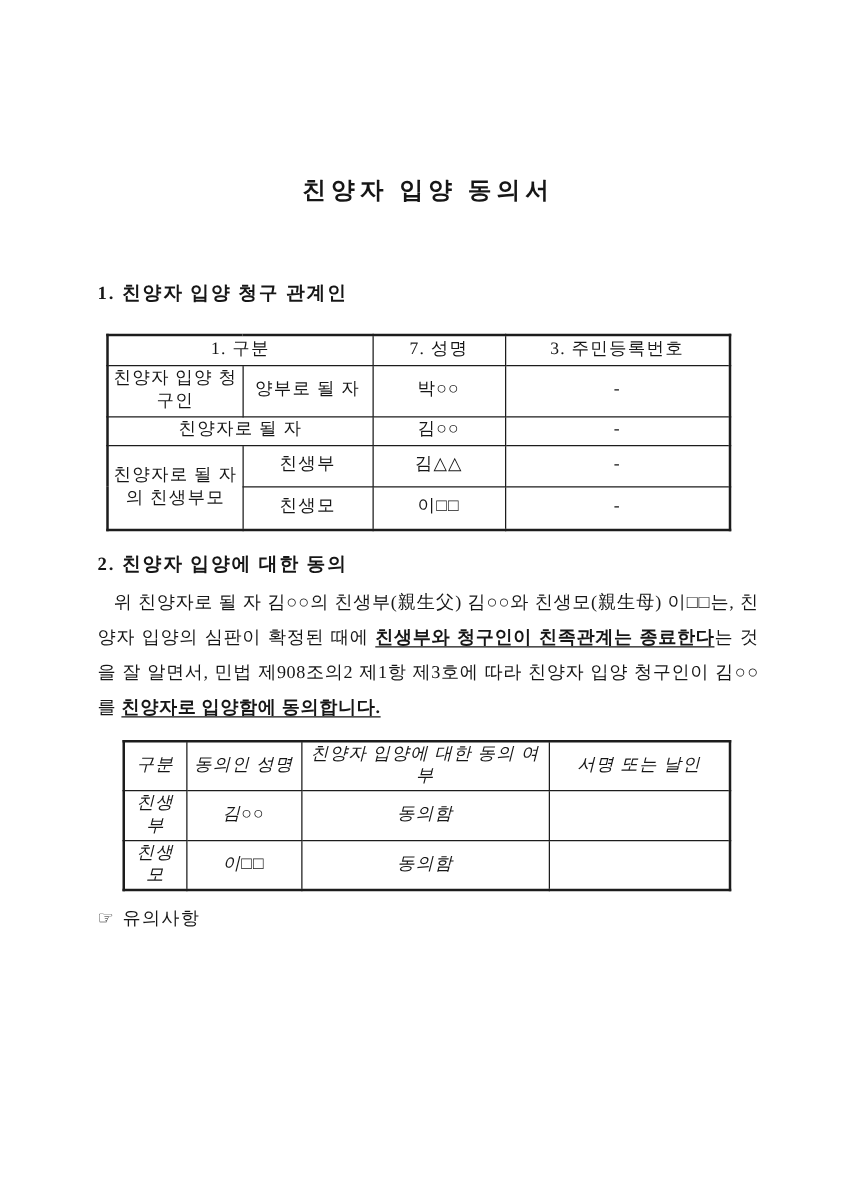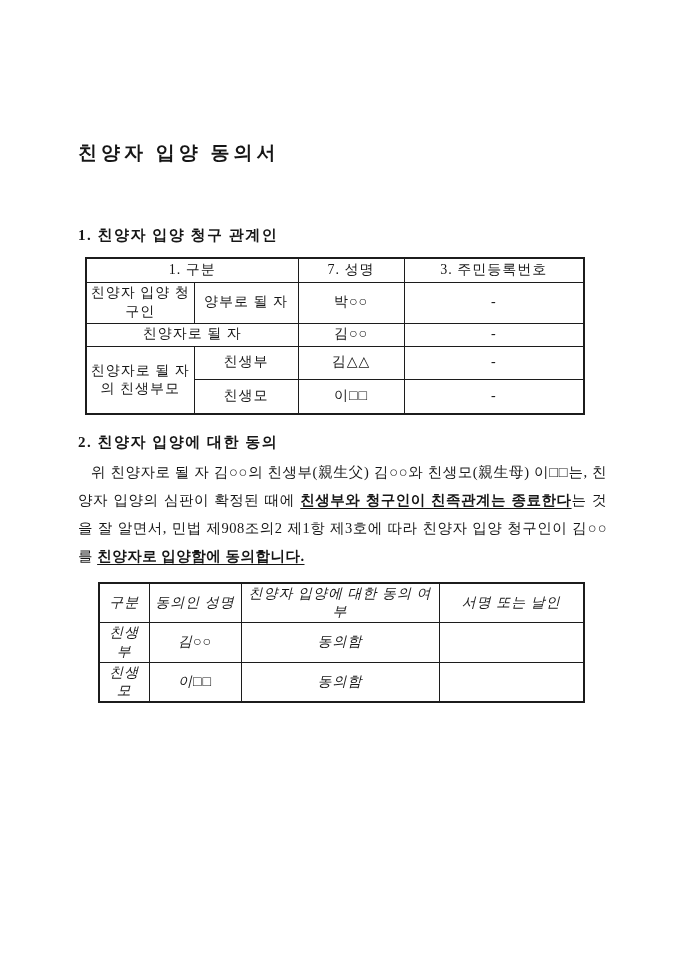--- a/index.html
+++ b/index.html
@@ -8,20 +8,21 @@
     height: 962px;
     box-sizing: border-box;
     background: #ffffff;
     color: #161616;
     font-family: "Liberation Serif", "DejaVu Serif", serif;
     padding: 140px 73px 0 78px;
     position: relative;
     overflow: hidden;
   }
   .doc-title {
+    text-align: center;
     font-size: 19px;
     font-weight: 700;
     letter-spacing: 4px;
     line-height: 25px;
   }
   .section-heading {
     font-size: 15px;
     font-weight: 700;
     letter-spacing: 1.5px;
     line-height: 20px;
@@ -39,21 +40,21 @@
   th, td {
     text-align: center;
     vertical-align: middle;
     padding: 1px 3px;
     line-height: 1.3;
     font-weight: 400;
     letter-spacing: 1px;
     overflow: hidden;
   }
   .parties-table {
-    margin-top: 12px;
+    margin-top: 22px;
     margin-left: 7px;
     width: 498px;
   }
   .parties-table .r-head   { height: 24px; }
   .parties-table .r-a      { height: 41px; }
   .parties-table .r-b      { height: 23px; }
   .parties-table .r-c      { height: 33px; }
   .parties-table .r-d      { height: 35px; }
 
   .consent-paragraph {
@@ -180,14 +181,17 @@
     </tr>
     <tr class="r-2">
       <td>친생모</td>
       <td>이□□</td>
       <td>동의함</td>
       <td></td>
     </tr>
   </tbody>
     </table>
 
+  <div class="notes-heading">
+    <span class="marker">☞</span><span>유의사항</span>
+  </div>
 
 </div>
 
 </body></html>

